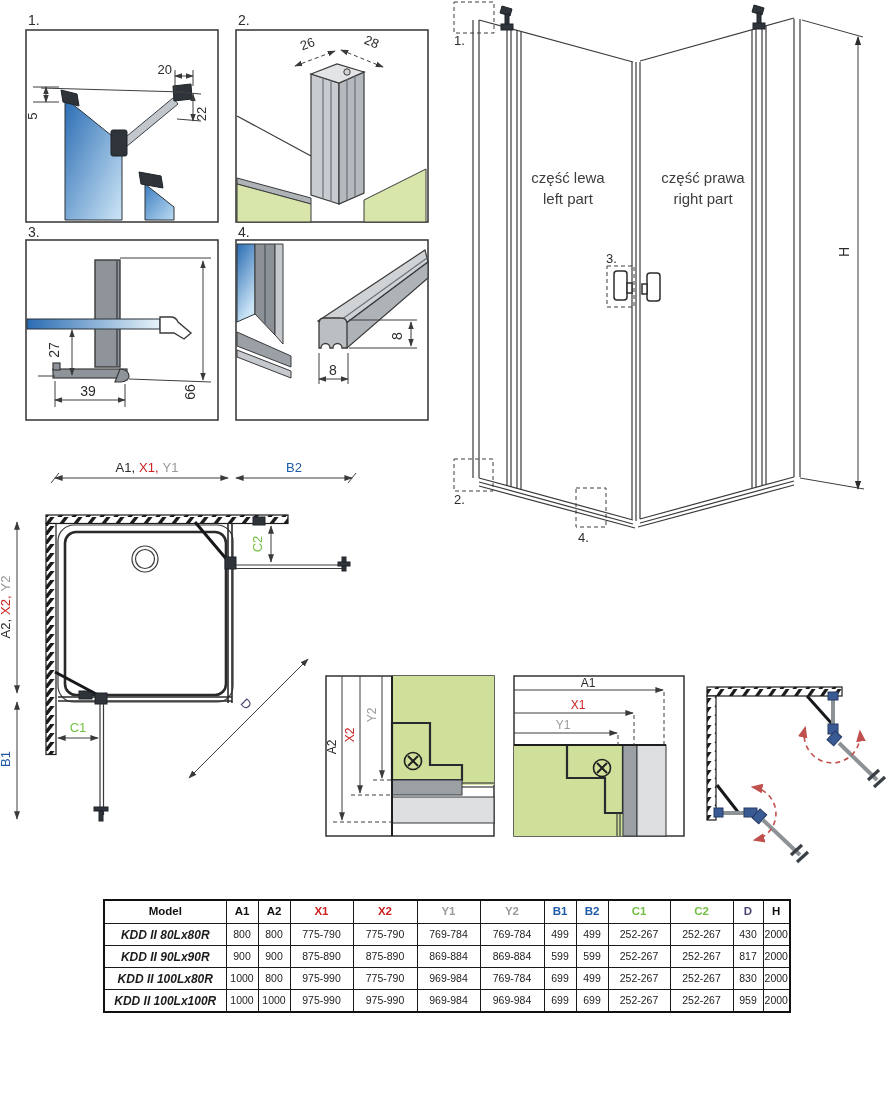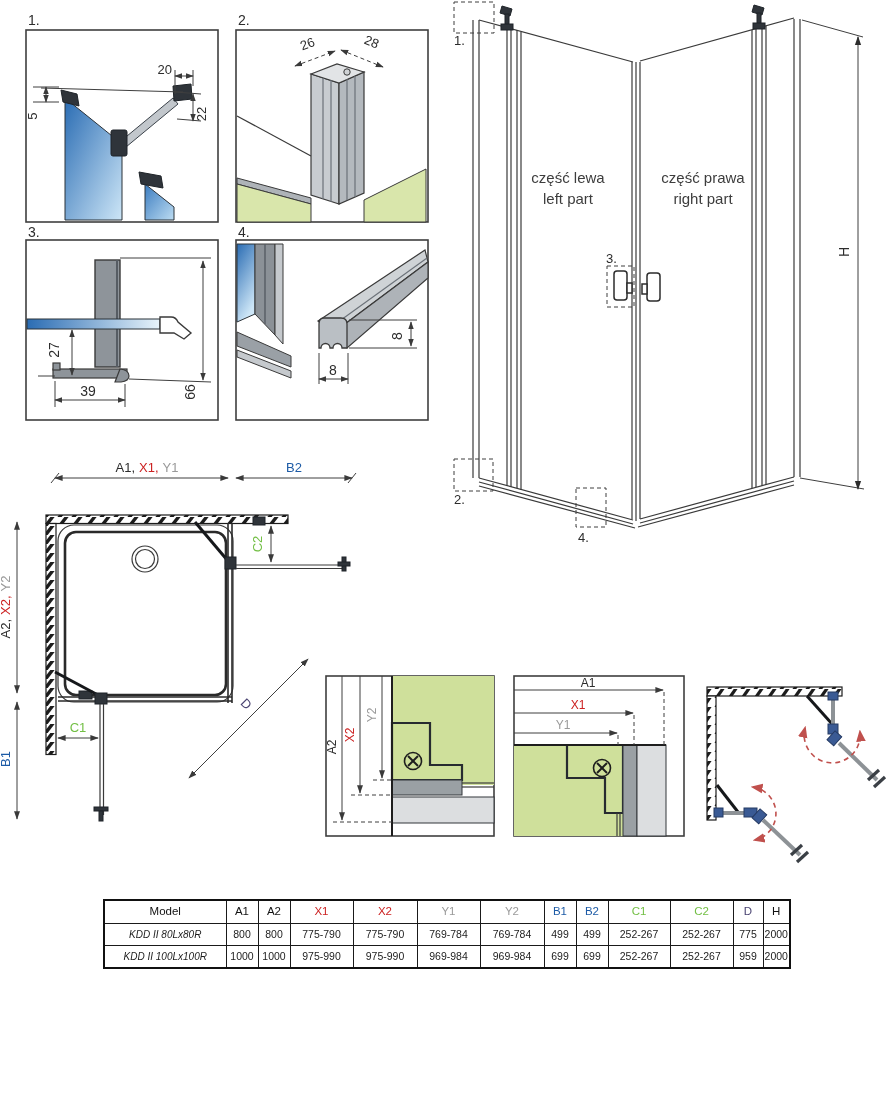--- a/index.html
+++ b/index.html
@@ -14,22 +14,22 @@
   .t13{font:13px "Liberation Sans",sans-serif;fill:#2c2c2c;}
   .t14{font:14px "Liberation Sans",sans-serif;fill:#2c2c2c;}
   .t15{font:15px "Liberation Sans",sans-serif;fill:#3d3d3d;}
   .mid{text-anchor:middle;}
   .red{fill:#cc2222;} .gray{fill:#9a9a9a;} .blue{fill:#1d5ba6;}
   .green{fill:#72bf44;} .purple{fill:#4a4472;}
   .darkm{fill:#2f343a;stroke:#1e2328;stroke-width:1;}
   .spec{border-collapse:collapse;table-layout:fixed;width:686px;border:2px solid #111;}
   .spec th,.spec td{border:1.5px solid #1a1a1a;text-align:center;padding:0;height:21px;
     font-size:10.5px;line-height:1;color:#1c1c1c;white-space:nowrap;overflow:hidden;}
-  .spec th{font-size:11.5px;font-weight:normal;height:22px;}
-  .spec td.model{font-weight:normal;font-style:italic;font-size:10px;}
+  .spec th{font-size:11.5px;font-weight:bold;height:22px;}
+  .spec td.model{font-weight:bold;font-style:italic;font-size:12px;}
 </style>
 </head>
 <body>
 
 <div id="page">
 
 <svg style="left:25px;top:14px" width="195" height="210" viewBox="0 0 195 210">
   <defs>
     <marker id="ar1" viewBox="0 0 10 10" refX="9" refY="5" markerWidth="8" markerHeight="8" orient="auto-start-reverse">
           <path d="M0,1.5 L10,5 L0,8.5 z" fill="#3a3a3a"></path>
@@ -480,21 +480,51 @@
             <td>800</td>
             <td>800</td>
             <td>775-790</td>
             <td>775-790</td>
             <td>769-784</td>
             <td>769-784</td>
             <td>499</td>
             <td>499</td>
             <td>252-267</td>
             <td>252-267</td>
-            <td>775</td>
+            <td>430</td>
+            <td>2000</td>
+          </tr>
+          <tr>
+            <td class="model">KDD II 90Lx90R</td>
+            <td>900</td>
+            <td>900</td>
+            <td>875-890</td>
+            <td>875-890</td>
+            <td>869-884</td>
+            <td>869-884</td>
+            <td>599</td>
+            <td>599</td>
+            <td>252-267</td>
+            <td>252-267</td>
+            <td>817</td>
+            <td>2000</td>
+          </tr>
+          <tr>
+            <td class="model">KDD II 100Lx80R</td>
+            <td>1000</td>
+            <td>800</td>
+            <td>975-990</td>
+            <td>775-790</td>
+            <td>969-984</td>
+            <td>769-784</td>
+            <td>699</td>
+            <td>499</td>
+            <td>252-267</td>
+            <td>252-267</td>
+            <td>830</td>
             <td>2000</td>
           </tr>
           <tr>
             <td class="model">KDD II 100Lx100R</td>
             <td>1000</td>
             <td>1000</td>
             <td>975-990</td>
             <td>975-990</td>
             <td>969-984</td>
             <td>969-984</td>

